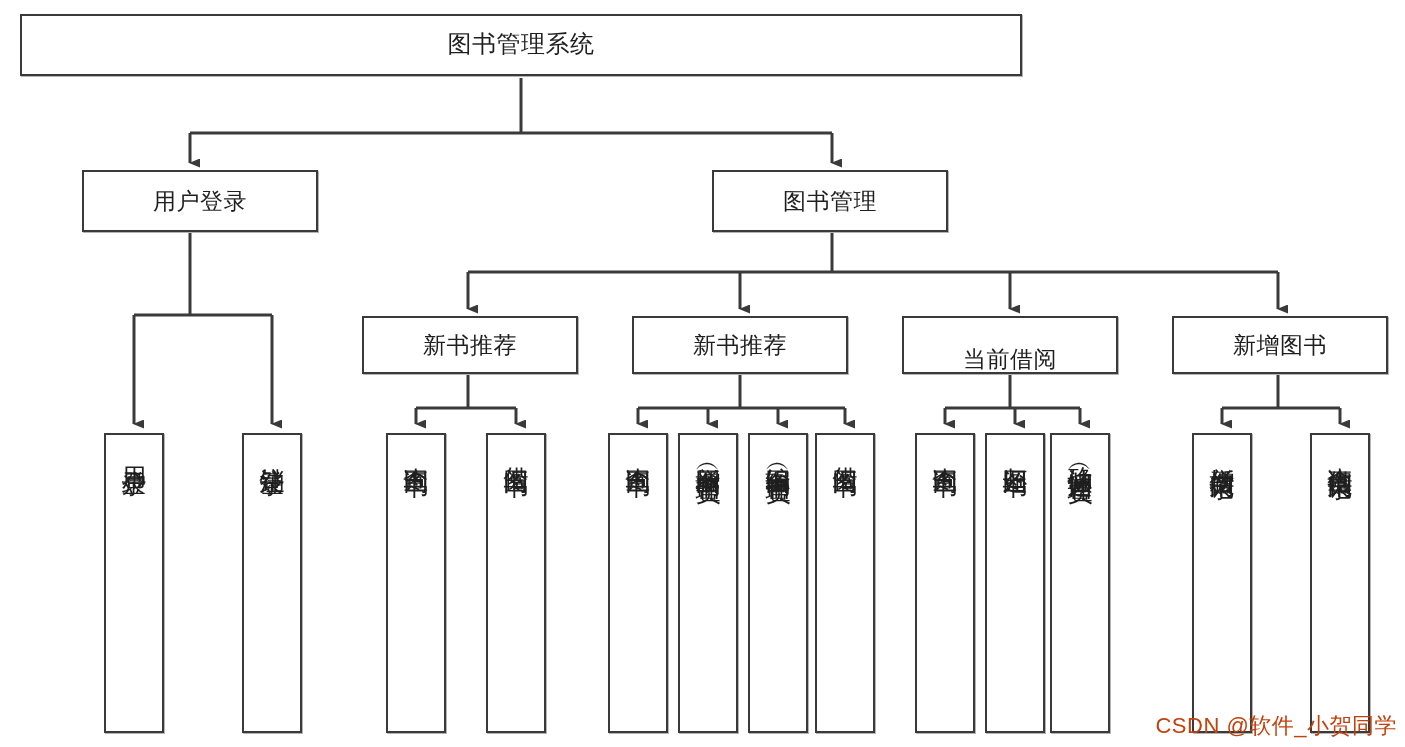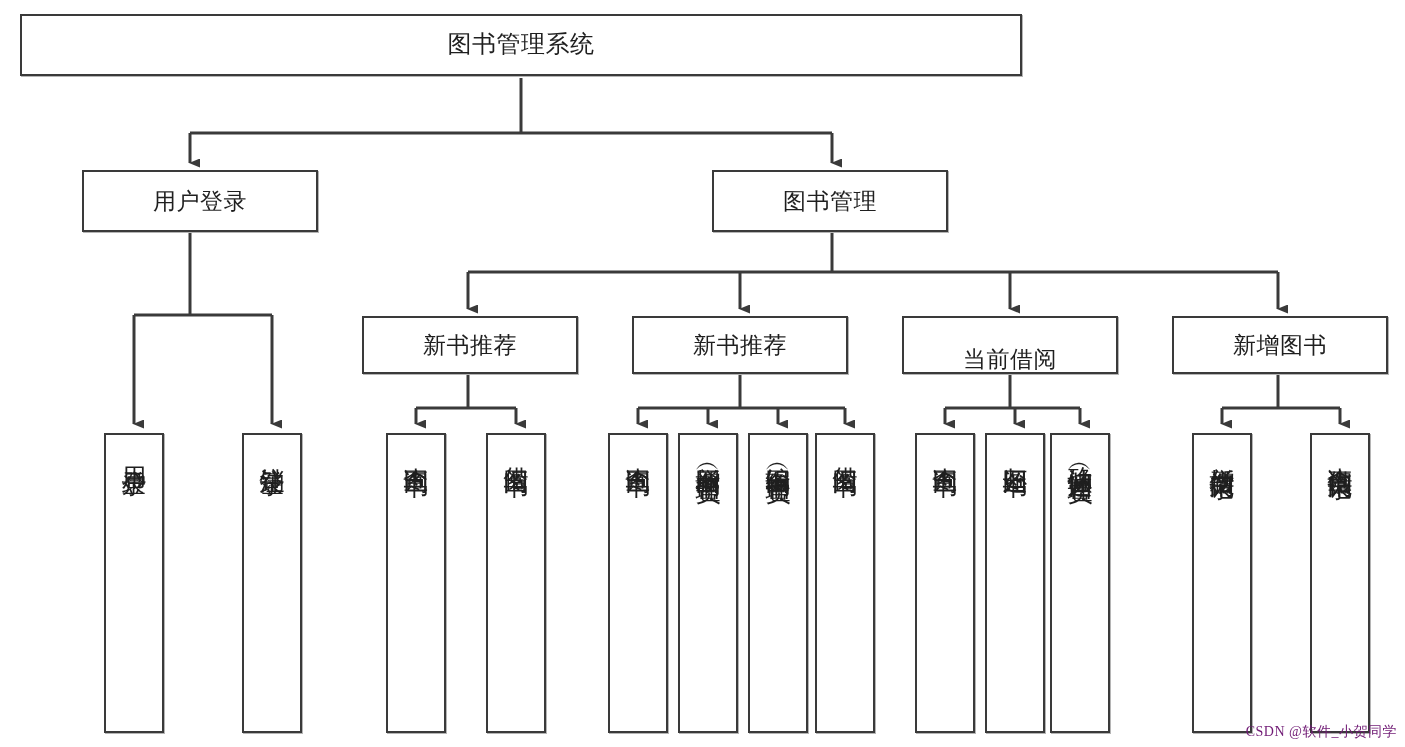--- a/index.html
+++ b/index.html
@@ -66,26 +66,26 @@
     text-orientation: upright;
     font-size: 25px;
     line-height: 1.0;
     letter-spacing: 2px;
     max-height: 100%;
   }
   .watermark {
     position: absolute;
     right: 8px;
     bottom: 6px;
-    font-size: 14px;
-    color: #701a75;
+    font-size: 22px;
+    color: #c2410c;
     letter-spacing: 0.5px;
     z-index: 3;
     white-space: nowrap;
-    font-family: Liberation Serif, serif;
+    font-family: Liberation Sans, sans-serif;
   }
 </style>
 </head>
 <body>
 
 <div id="diagram-root">
 
   <svg class="connector-layer" viewBox="0 0 1405 747" width="1405" height="747">
     <defs>
       <marker id="arrowhead" markerWidth="9" markerHeight="11" refX="4.5" refY="10" orient="auto" markerUnits="userSpaceOnUse">

